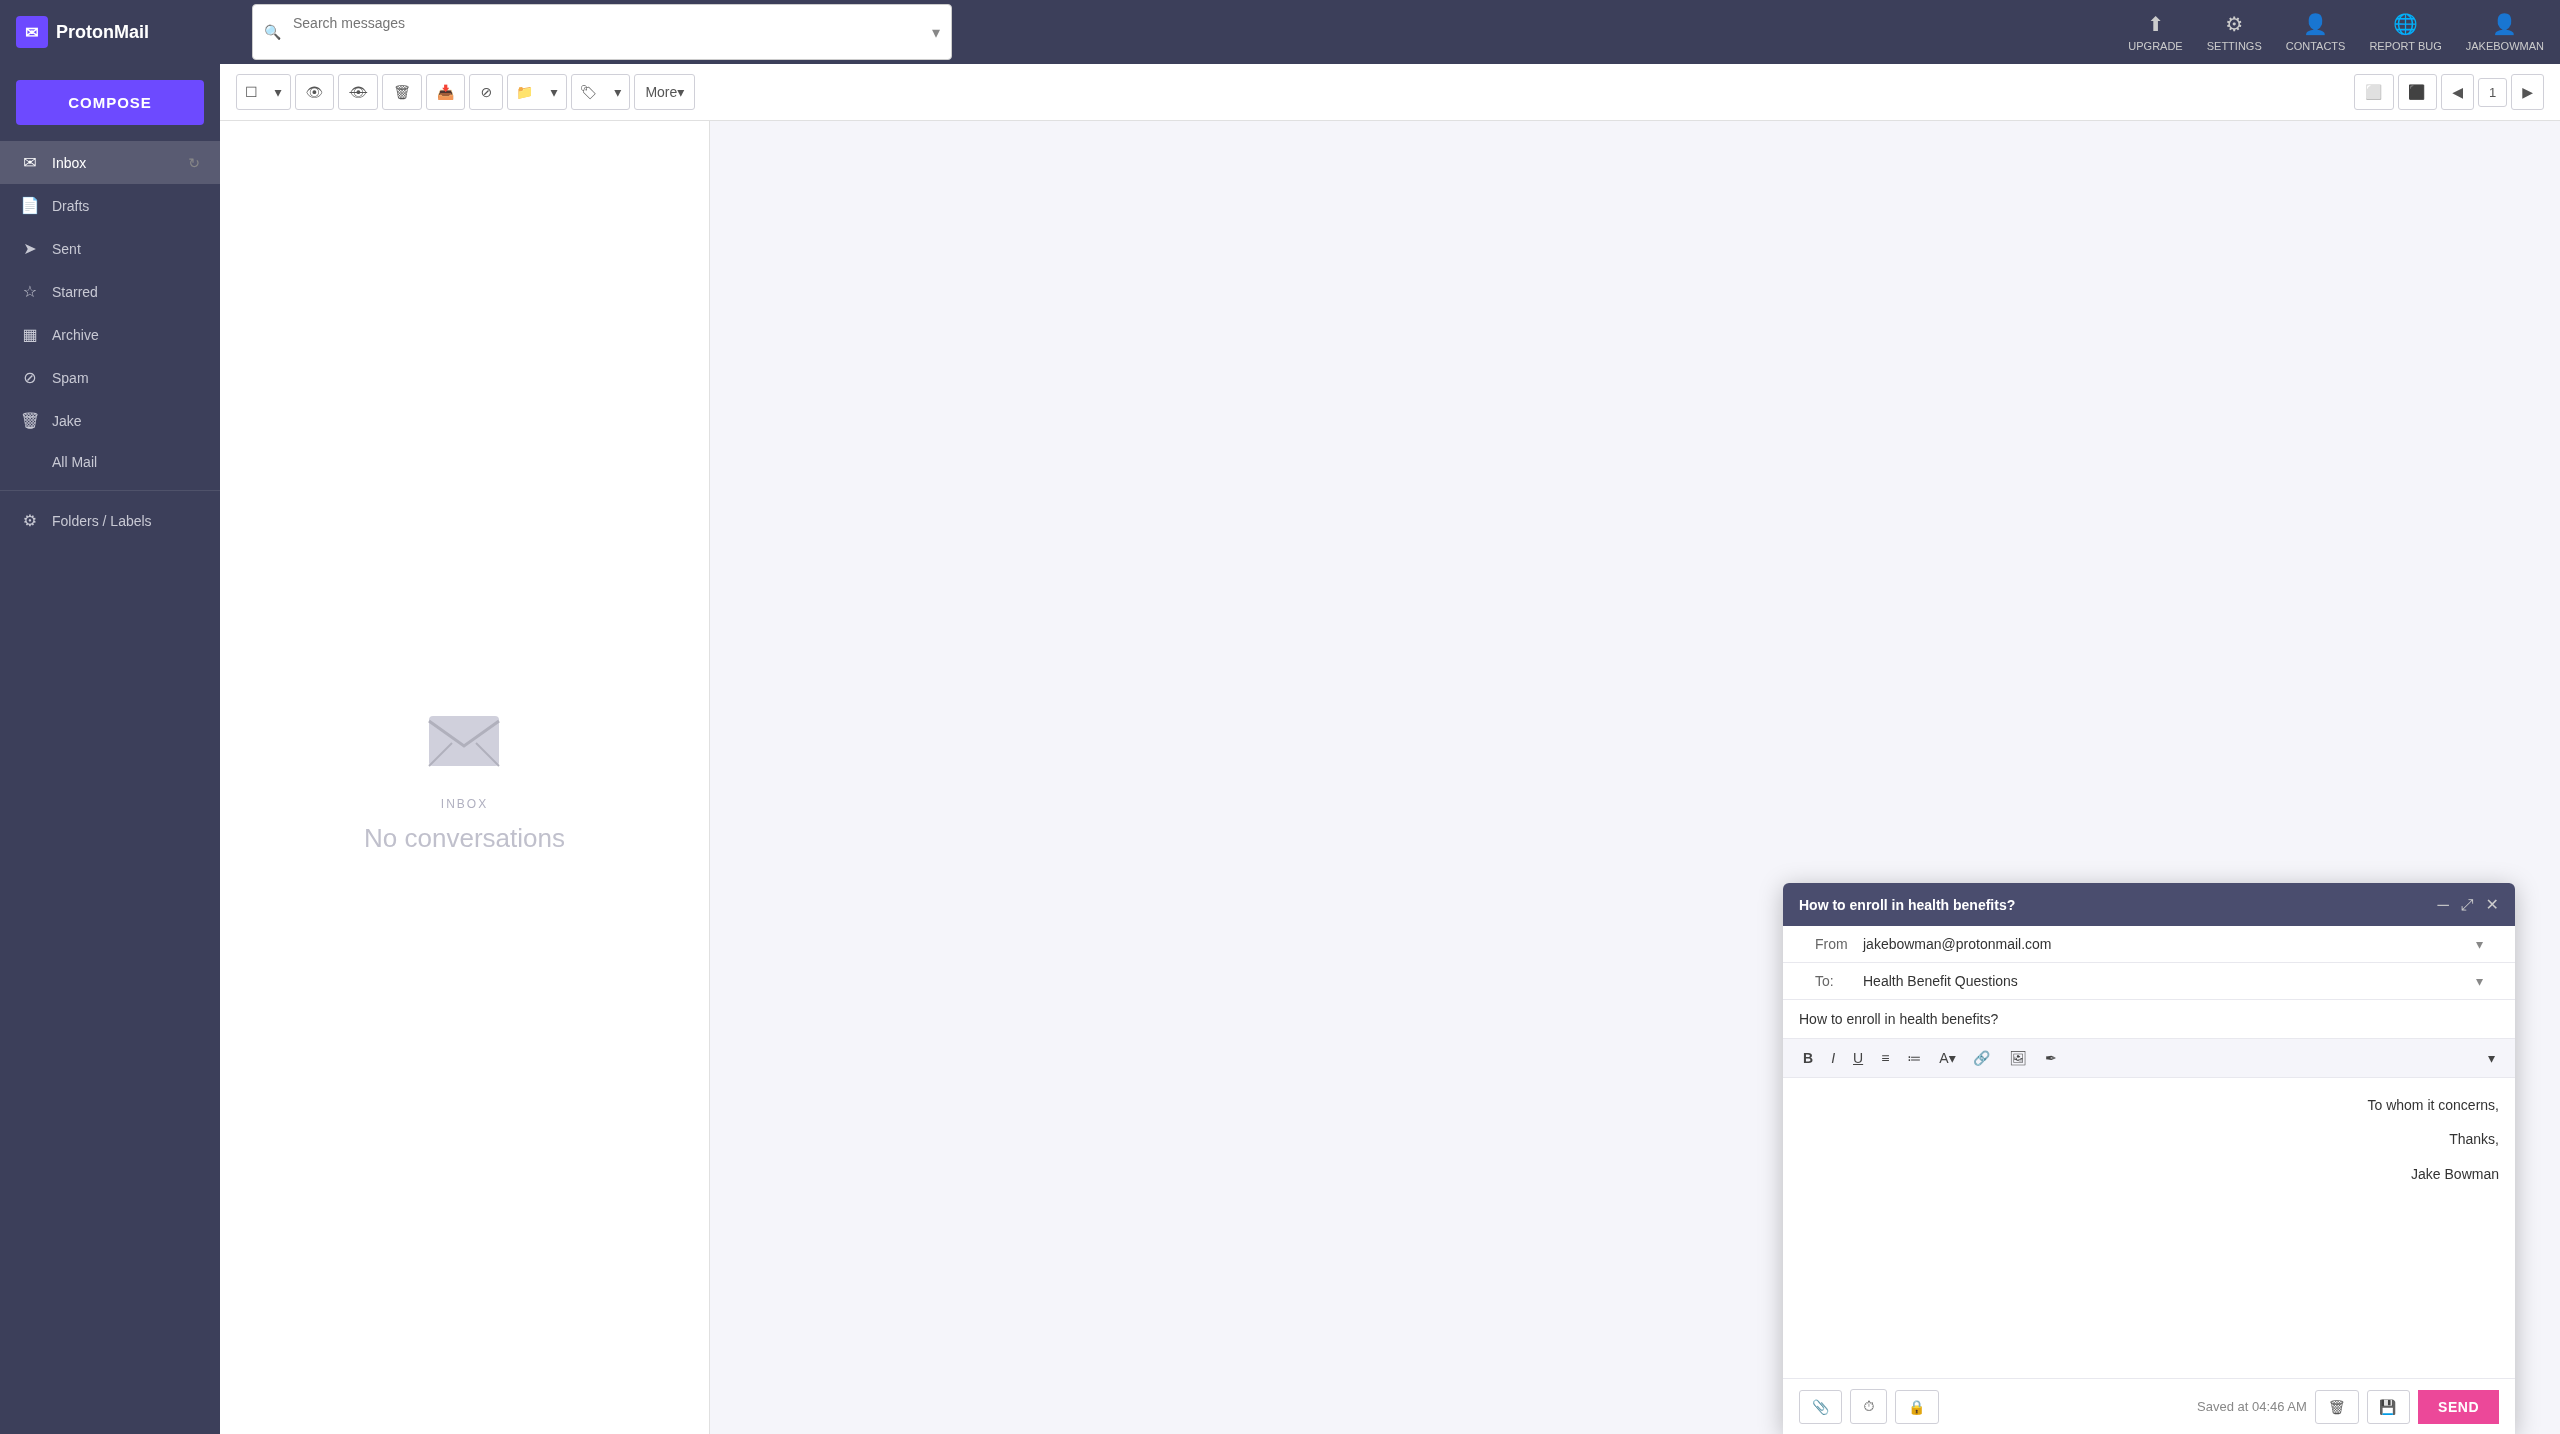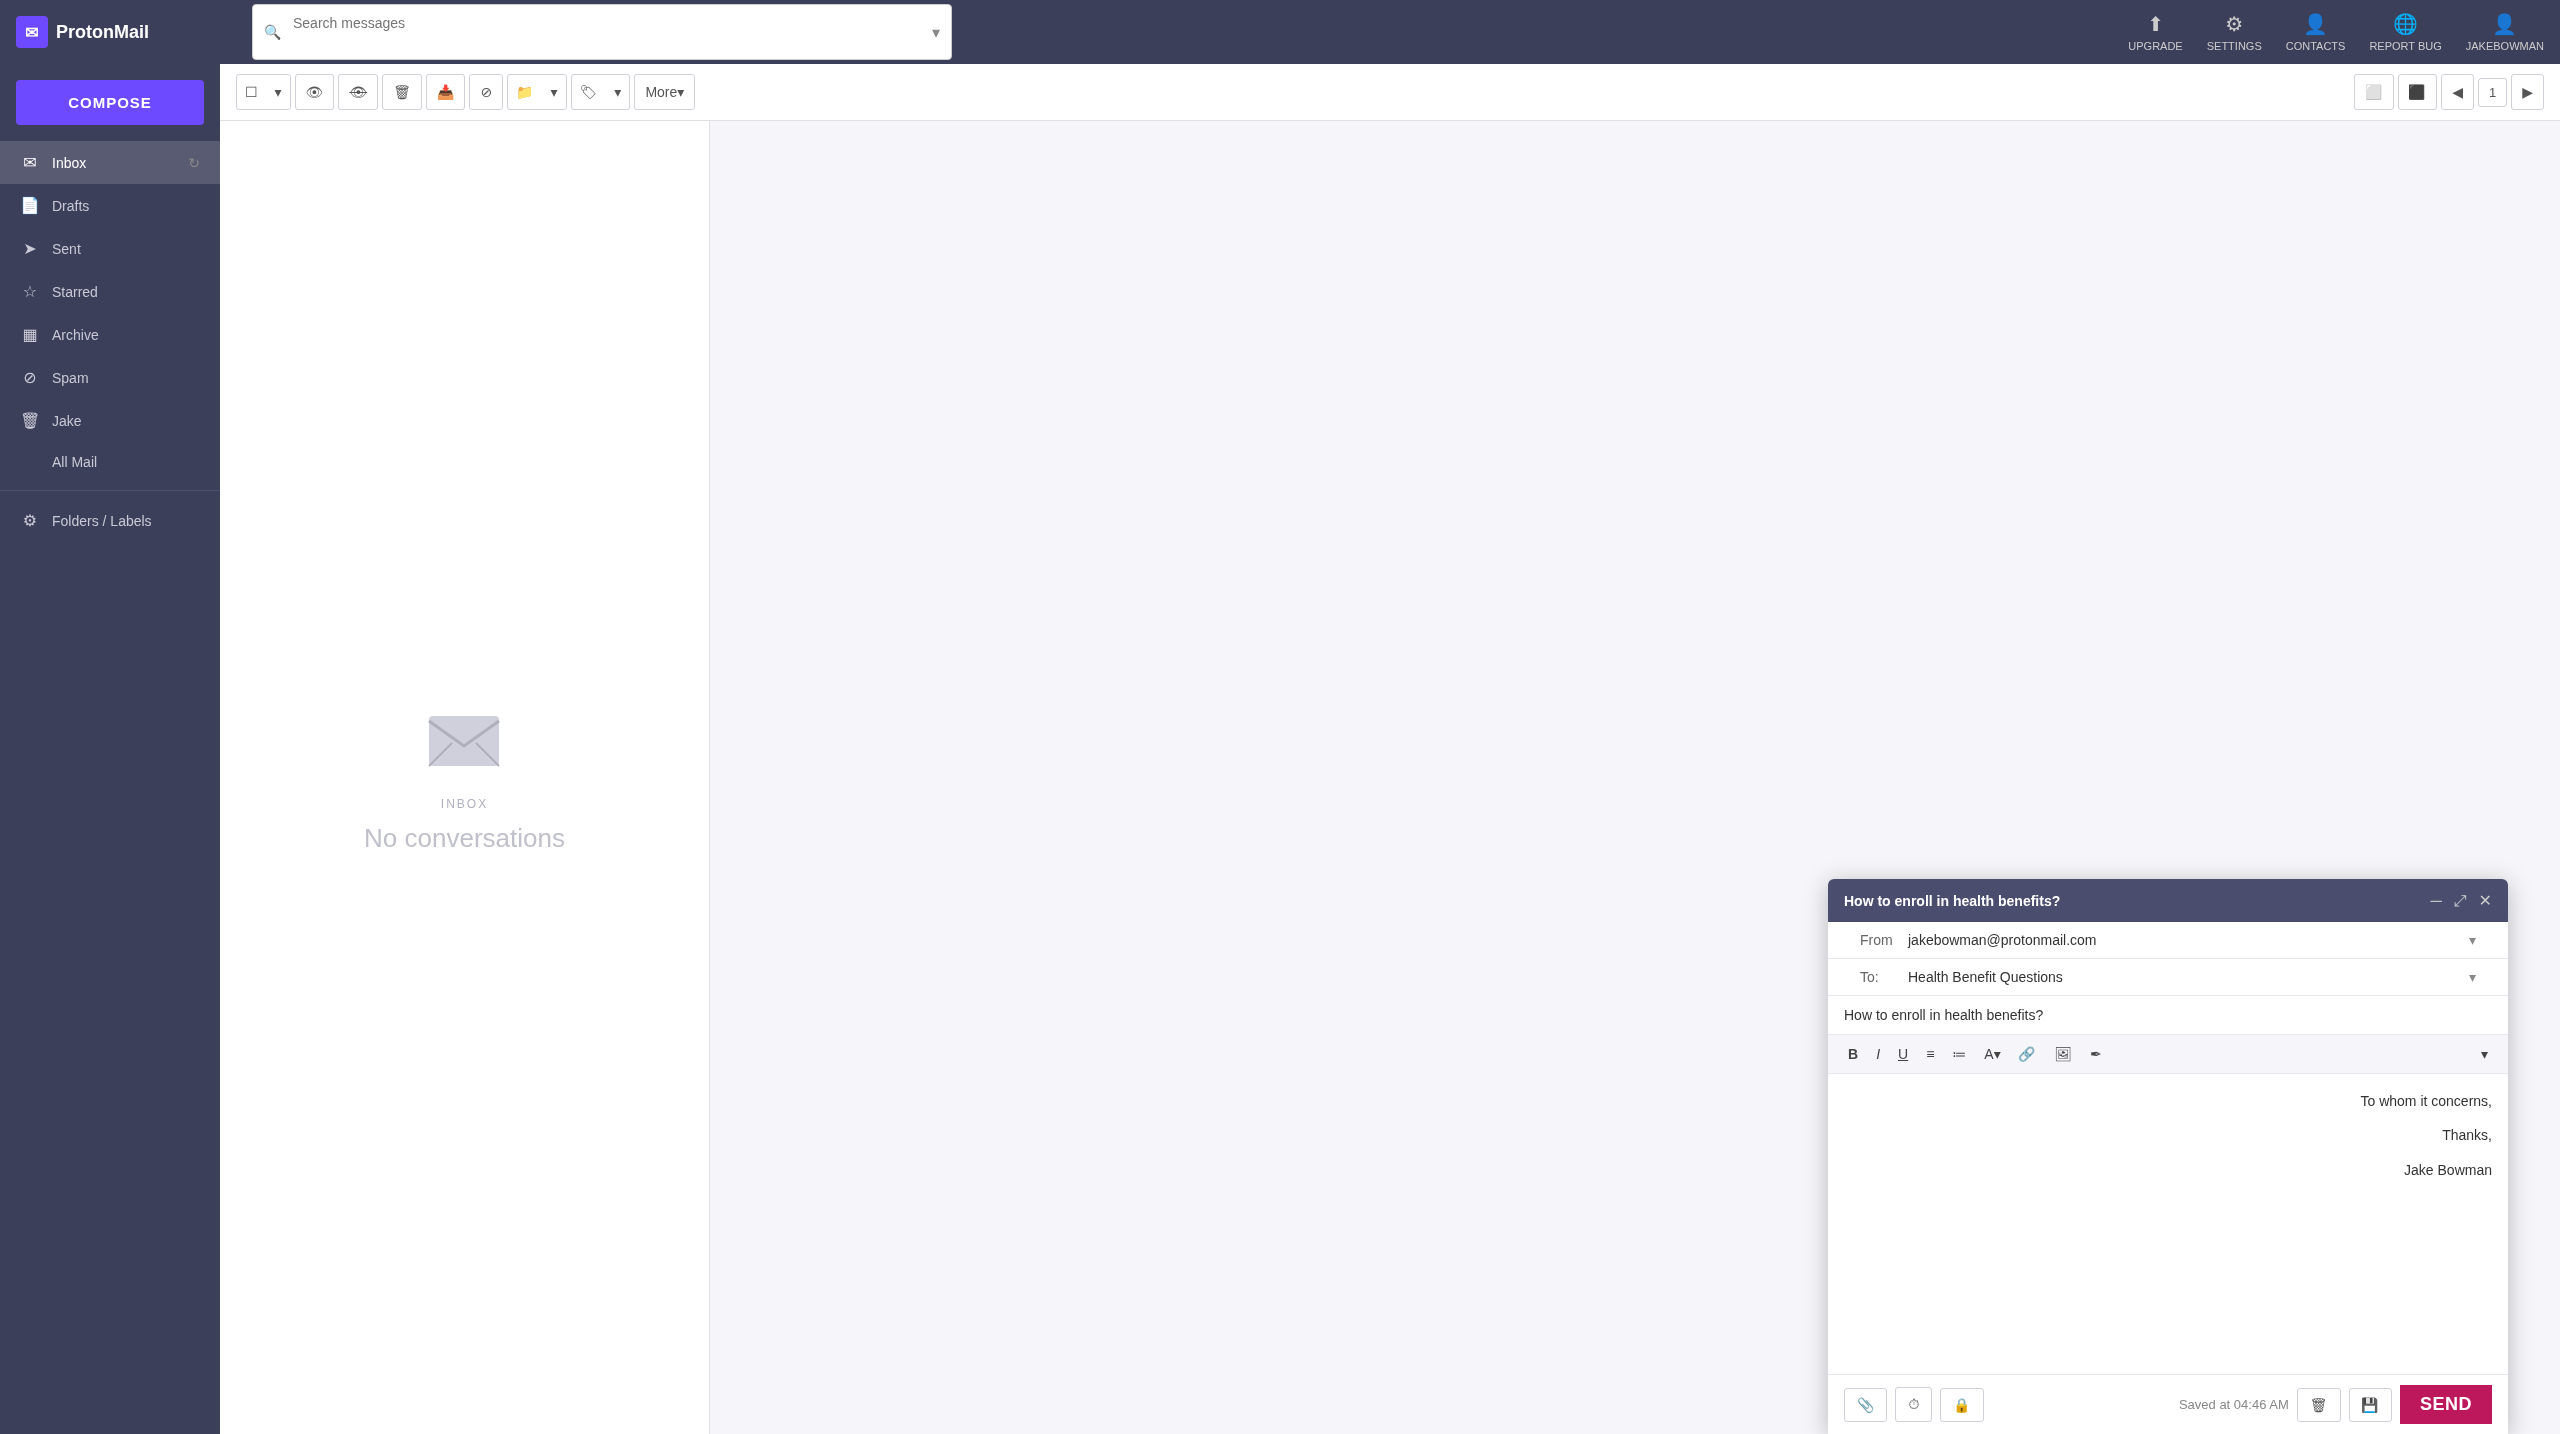--- a/index.html
+++ b/index.html
@@ -109,21 +109,21 @@
     }
     .inbox-empty {
       display: flex; flex-direction: column; align-items: center; gap: 12px; color: #a0a0b0;
     }
     .inbox-icon-svg { font-size: 60px; color: #b0b0c0; }
     .inbox-label { font-size: 12px; letter-spacing: 2px; color: #b0b0c0; text-transform: uppercase; }
     .no-conversations { font-size: 26px; color: #c0c0cc; }
 
     
     .compose-window {
-      position: fixed; bottom: 0; right: 52px; width: 680px;
+      position: fixed; bottom: 0; right: 45px; width: 732px;
       background: white; border-radius: 6px 6px 0 0;
       box-shadow: 0 4px 24px rgba(0,0,0,0.25); display: flex; flex-direction: column;
       z-index: 100;
     }
     .cw-header {
       display: flex; align-items: center; padding: 12px 16px;
       background: #4a4d6e; border-radius: 6px 6px 0 0; color: white;
       font-size: 14px; font-weight: 600; cursor: move;
     }
     .cw-header-title { flex: 1; }
@@ -170,22 +170,22 @@
     .cw-saved { margin-left: auto; color: #888; font-size: 13px; }
     .cw-discard-btn {
       background: white; border: 1px solid #d0d0d8; border-radius: 3px;
       padding: 8px 12px; cursor: pointer; color: #555; font-size: 14px;
     }
     .cw-save-btn {
       background: white; border: 1px solid #d0d0d8; border-radius: 3px;
       padding: 8px 12px; cursor: pointer; color: #555; font-size: 14px;
     }
     .cw-send-btn {
-      background: #be185d; color: white; border: none; border-radius: 0;
-      padding: 9px 20px; cursor: pointer; font-size: 18px; font-weight: 600;
+      background: #ec4899; color: white; border: none; border-radius: 0;
+      padding: 9px 20px; cursor: pointer; font-size: 14px; font-weight: 600;
       letter-spacing: 0.5px;
     }
 
     .two-col {
       display: flex; flex: 1; overflow: hidden;
     }
     .message-list {
       width: 490px; flex-shrink: 0; background: white; border-right: 1px solid #e0e0e0;
       display: flex; flex-direction: column;
     }

